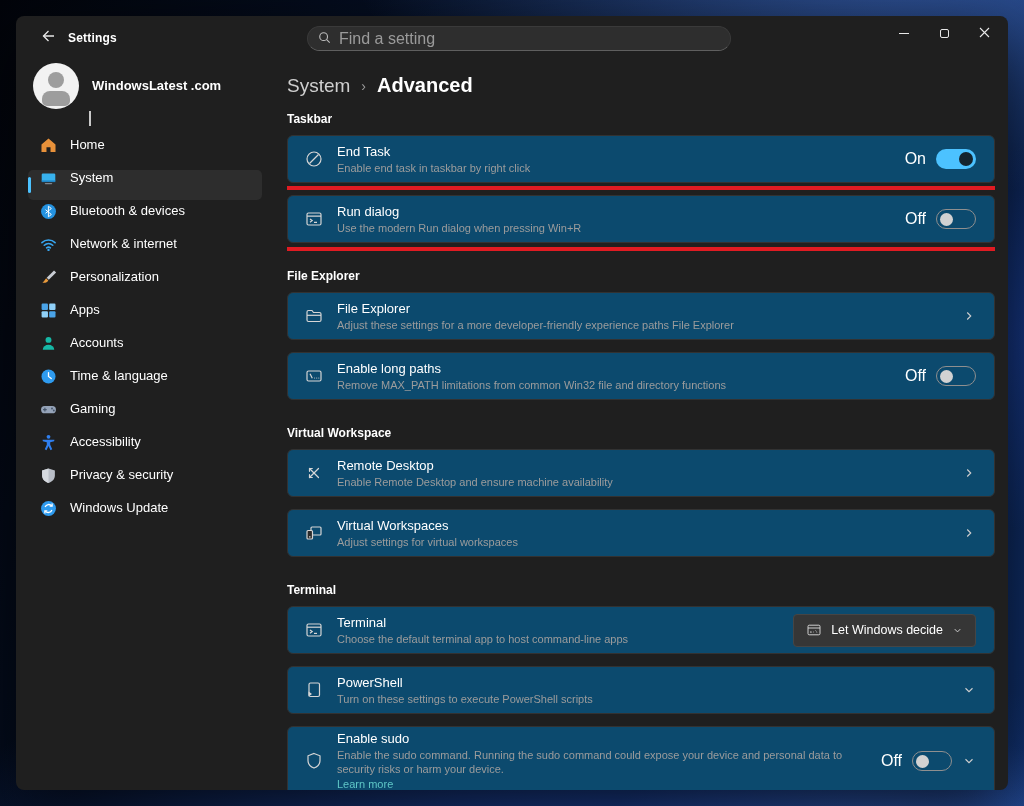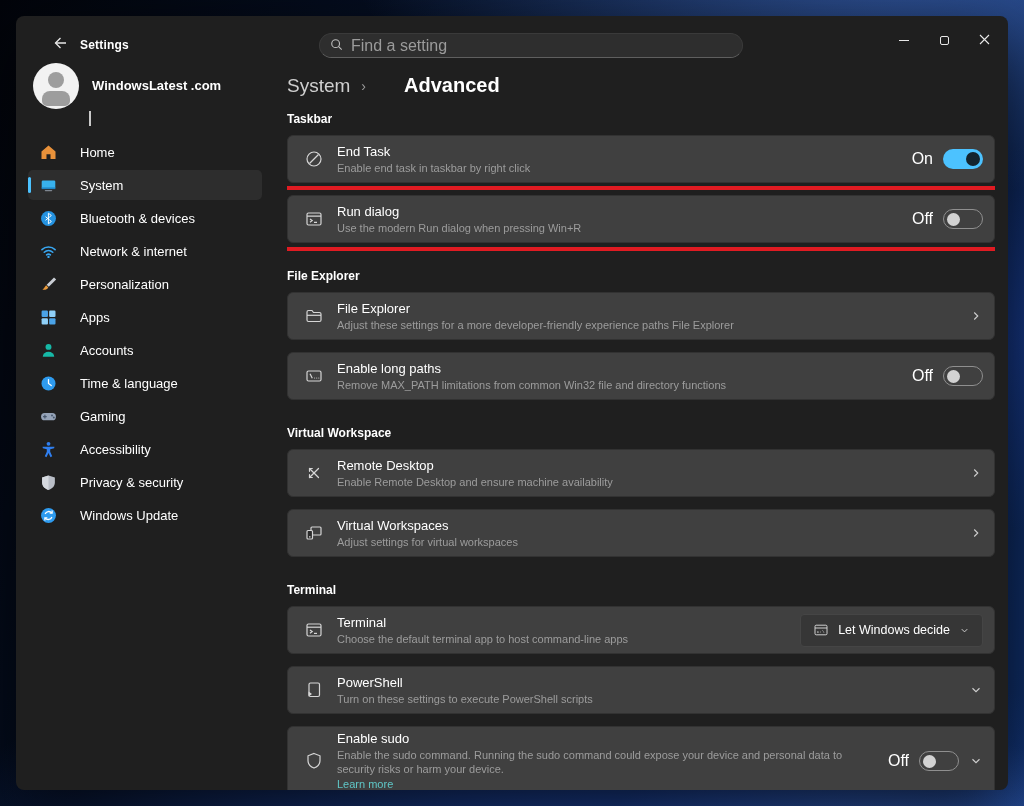--- a/index.html
+++ b/index.html
@@ -15,21 +15,21 @@
       radial-gradient(1000px 380px at 55% 108%, rgba(48,104,238,.58), rgba(48,104,238,0) 65%),
       radial-gradient(520px 260px at 86% 110%, rgba(118,166,252,.5), rgba(118,166,252,0) 60%),
       linear-gradient(115deg, #02040a 0%, #051026 35%, #0a1d44 65%, #10316e 100%);
   }
 
   .window { position:absolute; left:16px; top:16px; width:992px; height:774px;
     background:#1f1f1f; border-radius:8px; overflow:hidden;
     box-shadow:0 24px 70px rgba(0,0,0,.7); color:#fff; }
 
   
-  .titlebar { position:absolute; left:16px; top:0; right:0; height:44px;margin-top:7px; }
+  .titlebar { position:absolute; left:4px; top:0; right:0; height:44px; }
   .back-btn { position:absolute; left:13px; top:8px; width:30px; height:28px;
     display:flex; align-items:center; justify-content:center; border-radius:5px; cursor:pointer; }
   .app-title { position:absolute; left:48px; top:15px; font-size:12px; font-weight:700; letter-spacing:.2px; }
   .caption { position:absolute; right:4px; top:2px; display:flex; }
   .cap-btn { width:40px; height:30px; display:flex; align-items:center; justify-content:center; cursor:pointer; }
   .min-glyph { width:10px; height:1px; background:#e8e8e8; }
   .max-glyph { width:9px; height:9px; border:1px solid #e8e8e8; border-radius:2px; }
 
   
   .searchbar { position:absolute; left:287px; top:10px; width:424px; height:25px;
@@ -44,40 +44,40 @@
   .avatar { position:absolute; left:17px; top:3px; width:46px; height:46px; border-radius:50%;
     background:#f2f2f2; overflow:hidden; }
   .avatar .head { position:absolute; left:15px; top:9px; width:16px; height:16px; border-radius:50%; background:#9d9d9d; }
   .avatar .shoulders { position:absolute; left:9px; top:28px; width:28px; height:15px;
     border-radius:8px 8px 5px 5px; background:#9d9d9d; }
   .user-name { position:absolute; left:76px; top:18px; font-size:13px; font-weight:700; }
   .caret { position:absolute; left:73px; top:51px; width:2px; height:15px; background:#c9c9c9; }
 
   .nav { position:absolute; left:12px; right:16px; top:77px; }
   .nav-item { position:relative; height:30px; margin-bottom:3px; border-radius:5px;
-    display:flex; align-items:center; padding-left:12px; gap:23px; font-size:13px; cursor:pointer; }
+    display:flex; align-items:flex-start; padding-left:12px; gap:13px; font-size:13px; cursor:pointer; }
   .nav-item.selected { background:#2d2d2d; }
   .sel-pill { position:absolute; left:0; top:7px; width:3px; height:16px; border-radius:2px;
     background:#4cc2ff; display:none; }
   .selected .sel-pill { display:block; }
   .nicon { width:17px; height:17px; flex:none; display:flex; }
   .nicon svg { width:17px; height:17px; }
 
   
   .content { position:absolute; left:271px; top:44px; width:708px; height:730px; overflow:hidden; }
   .breadcrumb { margin-top:14px; height:28px; display:flex; align-items:baseline; gap:11px; }
   .bc-root { font-size:19px; color:#cfcfcf; font-weight:400; }
   .bc-sep { font-size:14px; color:#9a9a9a; position:relative; top:-1px; }
-  .bc-current { font-size:20px; font-weight:700; color:#fff;margin-left:27px; }
+  .bc-current { font-size:20px; font-weight:700; color:#fff; }
 
   .section-title { font-size:12px; font-weight:700; color:#fff; margin:26px 0 9px; }
   .section-title.first { margin-top:10px; }
 
-  .card { position:relative; height:48px; background:#404040; border:1px solid #323232;
-    border-radius:6px; display:flex; align-items:center; padding:0 11px 0 16px;
+  .card { position:relative; height:48px; background:#0c4a6e; border:1px solid #323232;
+    border-radius:6px; display:flex; align-items:center; padding:0 18px 0 16px;
     margin-bottom:12px; cursor:pointer; }
   .cicon { width:20px; height:20px; margin-right:13px; flex:none; display:flex; }
   .cicon svg { width:20px; height:20px; }
   .ctext { flex:1; min-width:0; padding-right:8px; }
   .ctitle { font-size:13px; line-height:16px; color:#fff; }
   .cdesc { font-size:11px; line-height:14px; color:#9c9c9c; margin-top:1px; }
   .clink { font-size:11px; line-height:14px; color:#5fc7c7; margin-top:1px; width:fit-content; cursor:pointer; }
   .cctrl { display:flex; align-items:center; gap:10px; flex:none; }
   .tstate { font-size:16px; color:#fff; }
 

